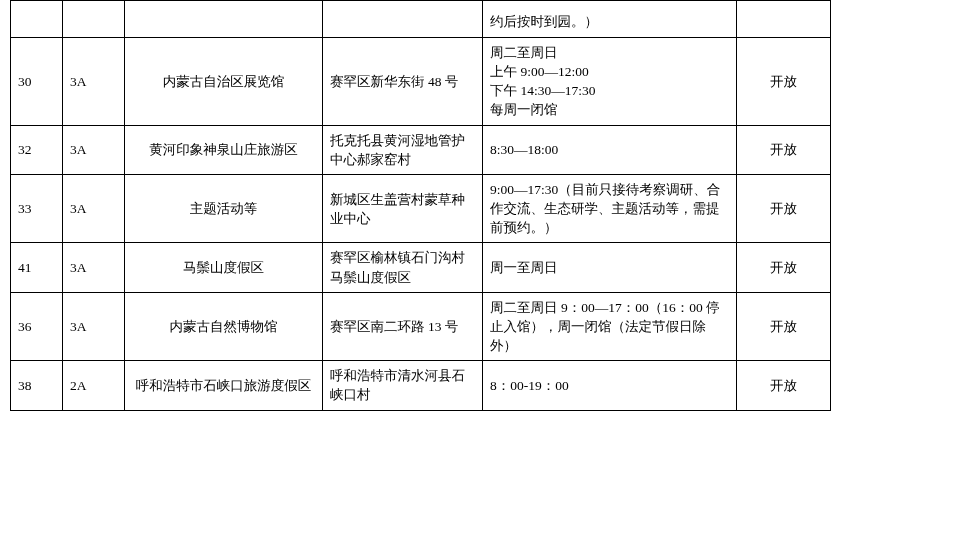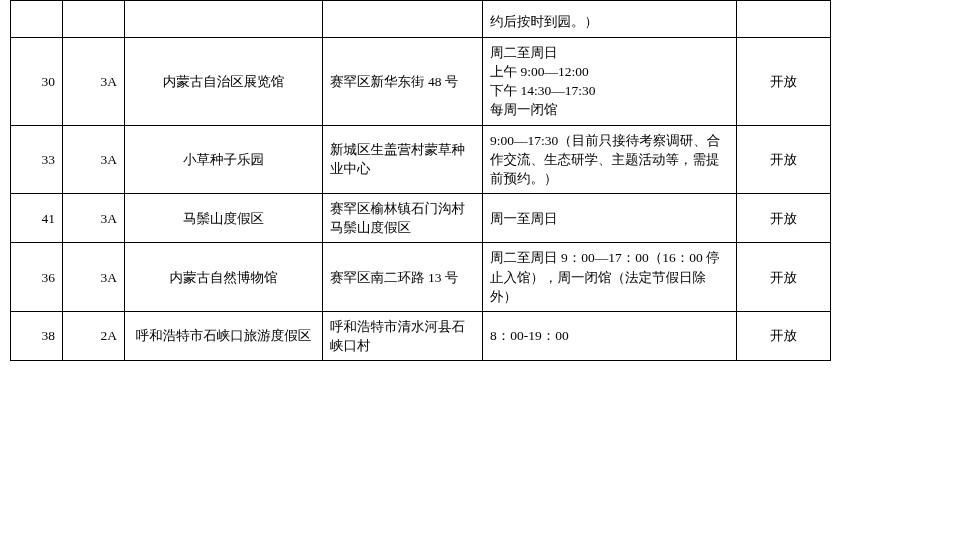--- a/index.html
+++ b/index.html
@@ -38,21 +38,21 @@
   }
   
   col.c-index { width: 52px; }
   col.c-level { width: 62px; }
   col.c-name  { width: 198px; }
   col.c-addr  { width: 160px; }
   col.c-hours { width: 254px; }
   col.c-status{ width: 94px; }
 
   td.index, td.level {
-    text-align: right;
+    text-align: left;
   }
   td.name {
     text-align: center;
   }
   td.addr, td.hours {
     text-align: left;
   }
   td.status {
     text-align: center;
   }
@@ -97,25 +97,33 @@
         <td class="name">内蒙古自治区展览馆</td>
         <td class="addr">赛罕区新华东街 48 号</td>
         <td class="hours nowrap-line">周二至周日
 上午 9:00—12:00
 下午 14:30—17:30
 每周一闭馆</td>
         <td class="status">开放</td>
       </tr>
 
 
+      <tr>
+        <td class="index">32</td>
+        <td class="level">3A</td>
+        <td class="name">黄河印象神泉山庄旅游区</td>
+        <td class="addr">托克托县黄河湿地管护中心郝家窑村</td>
+        <td class="hours nowrap-line">8:30—18:00</td>
+        <td class="status">开放</td>
+      </tr>
 
       <tr>
         <td class="index">33</td>
         <td class="level">3A</td>
-        <td class="name">小草种子乐园</td>
+        <td class="name">主题活动等</td>
         <td class="addr">新城区生盖营村蒙草种业中心</td>
         <td class="hours nowrap-line">9:00—17:30（目前只接待考察调研、合作交流、生态研学、主题活动等，需提前预约。）</td>
         <td class="status">开放</td>
       </tr>
 
 
       <tr>
         <td class="index">41</td>
         <td class="level">3A</td>
         <td class="name">马鬃山度假区</td>

